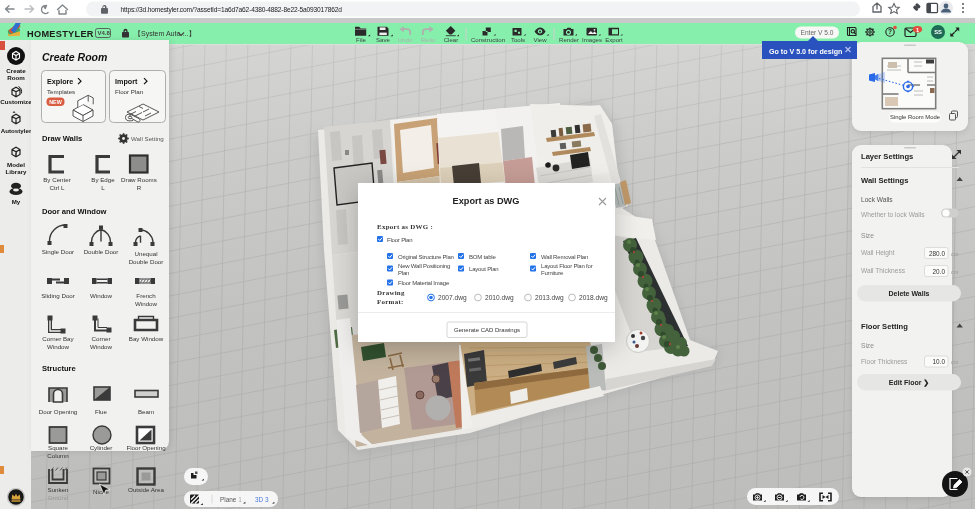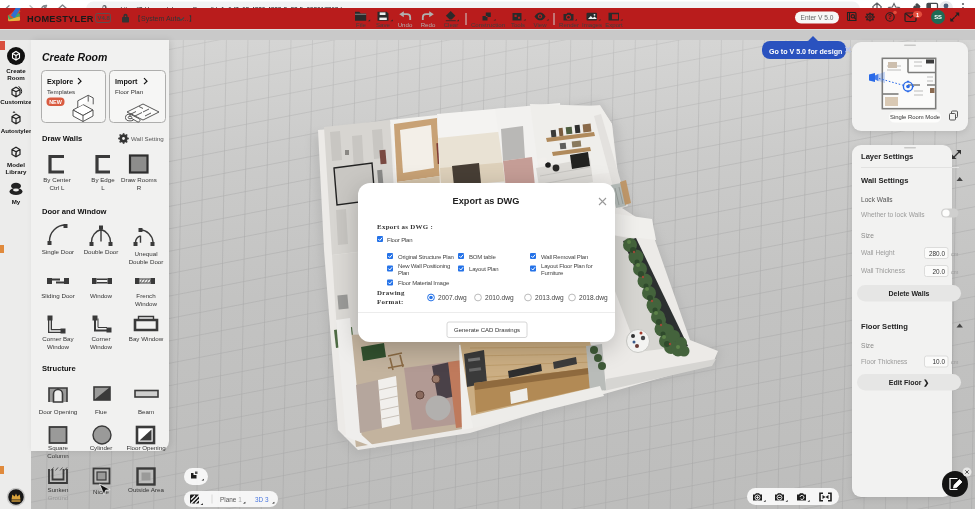--- a/index.html
+++ b/index.html
@@ -241,21 +241,21 @@
           <path d="M940.8 12.5 a5.4 5.4 0 0 1 10.4 0 z"></path>
         </g>
       <g fill="#5f6368">
           <circle cx="963" cy="4" r="1.1"></circle>
           <circle cx="963" cy="8" r="1.1"></circle>
           <circle cx="963" cy="12" r="1.1"></circle>
         </g>
     </svg>
   </div>
 
-  <div class="abs" id="apphdr" style="left:0;top:8px;width:975px;height:22px;background:#b91c1c;border-bottom:1px solid #dcdcdb;">
+  <div class="abs" id="apphdr" style="left:0;top:23px;width:975px;height:22px;background:#86efac;border-bottom:1px solid #dcdcdb;">
     <svg width="975" height="22" style="position:absolute">
 
       <g>
         <rect x="8" y="8.5" width="12" height="4.5" rx="0.8" fill="#e8b13c" transform="rotate(-4 14 10.5)"></rect>
         <rect x="8" y="5.5" width="12" height="4.5" rx="0.8" fill="#3da667" transform="rotate(-18 14 8)"></rect>
         <rect x="9" y="3" width="12" height="4.5" rx="0.8" fill="#d8502f" transform="rotate(-38 15 6)"></rect>
         <rect x="11" y="2" width="12" height="4.5" rx="0.8" fill="#2f6fd0" transform="rotate(-58 16 5)"></rect>
       </g>
       <text x="27" y="14" font-size="9.2" font-weight="bold" fill="#1a1a1a" style="letter-spacing:0.3px">HOMESTYLER</text>
       <rect x="95.5" y="5.5" width="15" height="9" rx="2" fill="none" stroke="#555" stroke-width="0.9"></rect>
@@ -600,21 +600,21 @@
         <text x="27" y="452">Sunken</text>
           <text x="27" y="460" fill="#999">Ground</text>
         <text x="70" y="454">Niche</text>
         <text x="115" y="452">Outside Area</text>
       </g>
 
       <path d="M68.5 444 l4.5 10.5 1.7 -4.3 4.4 -0.6 z" fill="#111" stroke="#fff" stroke-width="0.7"></path>
     </svg>
   </div>
 
-  <div class="abs" id="modal" style="left:358px;top:183px;width:257px;height:159px;background:#fff;border-radius:12px;box-shadow:0 6px 24px rgba(0,0,0,0.22);">
+  <div class="abs" id="modal" style="left:358px;top:183px;width:257px;height:159px;background:#fff;border-radius:0;box-shadow:0 6px 24px rgba(0,0,0,0.22);">
     <svg width="257" height="159" style="position:absolute">
       <text x="128" y="20.5" font-size="9.2" font-weight="bold" fill="#222" text-anchor="middle">Export as DWG</text>
       <path d="M241 15 l7 7 m0 -7 l-7 7" stroke="#999" stroke-width="1.1" fill="none"></path>
       <text x="19" y="45.5" font-size="6.9" font-weight="bold" font-family="Liberation Serif" fill="#333" letter-spacing="0.3">Export as DWG :</text>
       <g font-size="6" fill="#444" font-family="Liberation Sans" letter-spacing="-0.2">
 
         <rect x="19" y="53" width="6" height="6" rx="1" fill="#2472e8"></rect>
         <path d="M20.3 56 l1.5 1.5 2.3 -2.8" stroke="#fff" stroke-width="1" fill="none"></path>
         <text x="29" y="58.5">Floor Plan</text>
 
@@ -749,21 +749,21 @@
     <circle cx="19" cy="20" r="13" fill="#141414"></circle>
     <g stroke="#fff" stroke-width="1.2" fill="none">
       <path d="M13.5 14.5 h8 v4 l3 3 v4 h-11 z" stroke-width="0"></path>
       <path d="M14 25.5 v-11 h7.5 M21.5 25.5 h-7.5"></path>
       <path d="M23.5 15.5 l2.5 2.5 -5.5 5.5 -3 0.6 0.6 -3 z" fill="#fff" stroke-width="0.8"></path>
     </g>
     <circle cx="31" cy="8" r="4.5" fill="#e8e8e7"></circle>
     <path d="M29.3 6.3 l3.4 3.4 m0 -3.4 l-3.4 3.4" stroke="#555" stroke-width="1"></path>
   </svg>
 
-  <div class="abs" id="tooltip" style="left:762px;top:41px;width:84px;height:18px;background:#2a52bf;border-radius:8px;">
+  <div class="abs" id="tooltip" style="left:762px;top:41px;width:95px;height:18px;background:#2a52bf;border-radius:0;">
     <svg width="95" height="18" style="position:absolute;overflow:visible">
       <path d="M46 0 l5 -5 5 5 z" fill="#2a52bf"></path>
       <text x="7" y="12.5" font-size="7.1" font-weight="bold" fill="#fff">Go to V 5.0 for design</text>
       <path d="M83.5 6 l5 5 m0 -5 l-5 5" stroke="#b9c6ef" stroke-width="1.1"></path>
     </svg>
   </div>
 
   <svg class="abs" style="left:0;top:0" width="975" height="509">
     <g>
       <rect x="184" y="468" width="24" height="17" rx="8.5" fill="rgba(252,252,252,0.9)"></rect>

